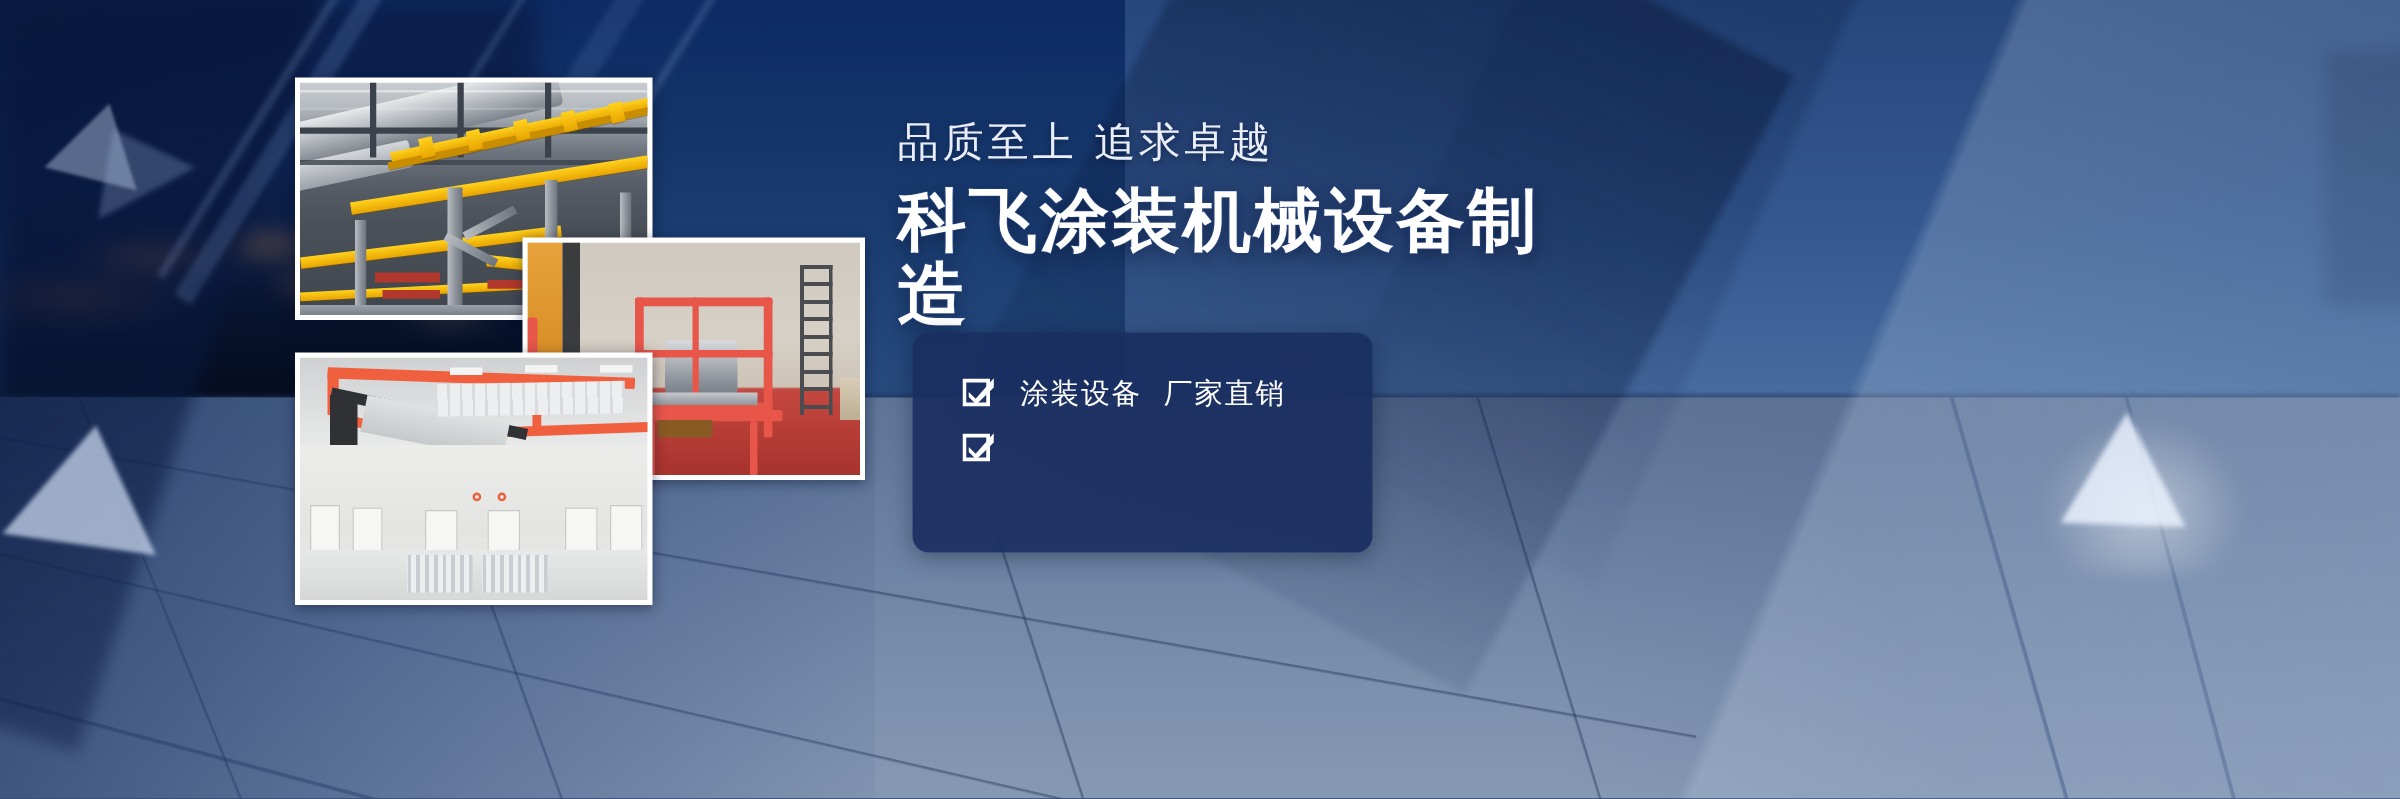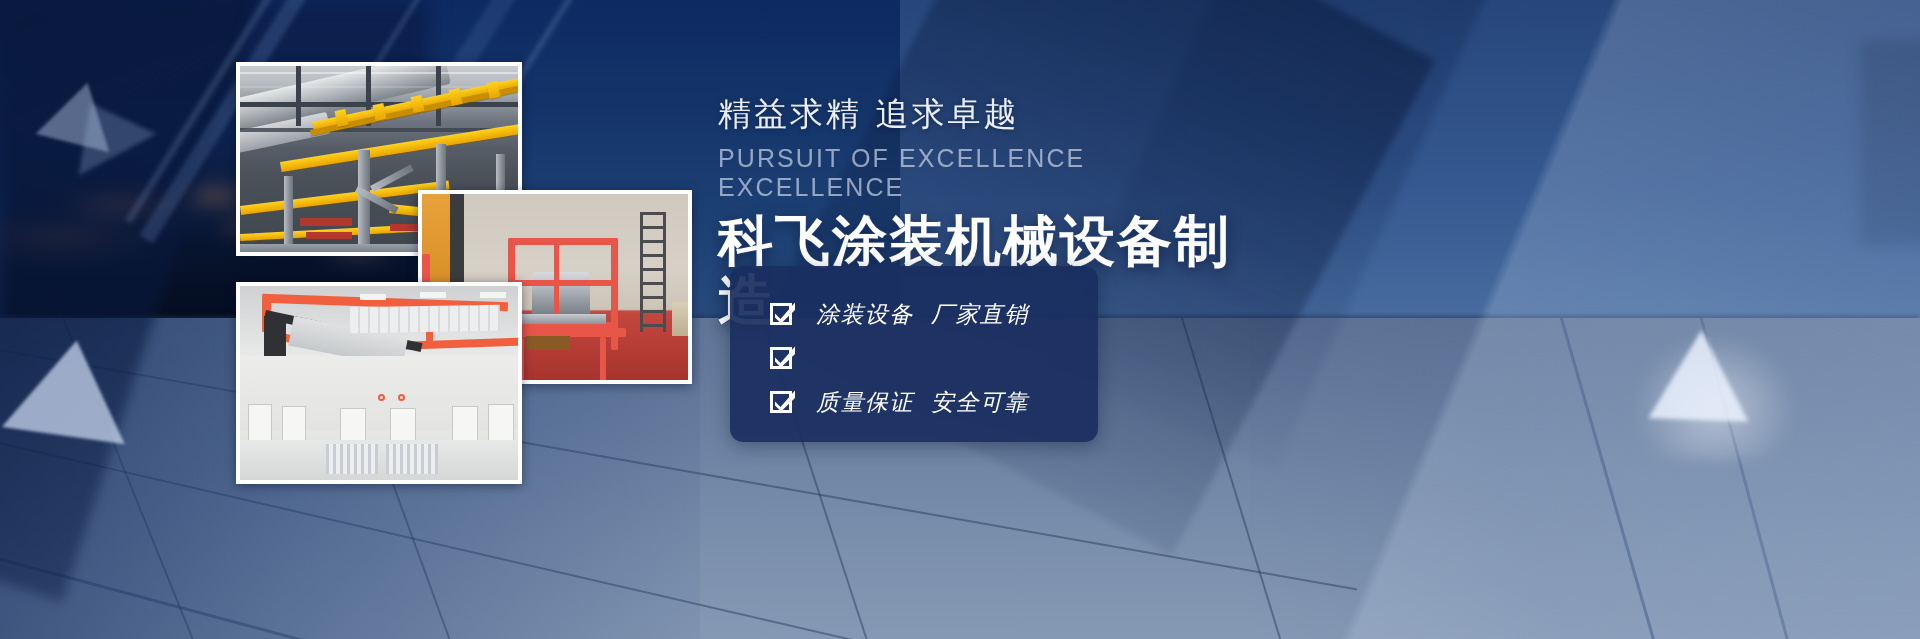--- a/index.html
+++ b/index.html
@@ -222,21 +222,21 @@
       0 4px 14px rgba(6,18,48,.6);
   }
 
   
   .card {
     position:absolute; left:730px; top:266px; width:368px; height:176px;
     background:rgba(26,46,96,.93); border-radius:13px;
     box-shadow:0 4px 18px rgba(4,14,40,.35);
   }
   .card-list { padding:26px 0 0 40px; }
-  .card-row { display:flex; align-items:center; height:44px;font-style:italic; }
+  .card-row { display:flex; align-items:center; height:44px; }
   .chk { width:28px; height:28px; position:relative; flex:0 0 28px; margin-right:18px; }
   .chk svg { display:block; }
   .card-label {
     font-size:23px; color:#ffffff; letter-spacing:1.4px; font-weight:400;
     font-family:"DejaVu Sans","Liberation Sans",sans-serif;
     white-space:pre;
   }
 </style>
 </head>
 <body>
@@ -387,22 +387,21 @@
         <div class="b-panel" style="left:248px; top:118px; width:26px; height:46px;"></div>
 
         <div style="position:absolute; left:0; bottom:0; width:100%; height:40px; background:linear-gradient(180deg,#e7e8e8,#d6d7d7);"></div>
         <div class="b-grate" style="left:86px;  bottom:6px;  width:52px; height:30px;"></div>
         <div class="b-grate" style="left:146px; bottom:6px;  width:52px; height:30px;"></div>
       </div>
     </div>
   </div>
 
   <div class="text-col">
-    <div class="tagline-cn">精益求精  追求卓越</div>
-    <div class="tagline-en">PURSUIT OF EXCELLENCE EXCELLENCE</div>
+    <div class="tagline-cn">品质至上  追求卓越</div>
     <div class="headline">科飞涂装机械设备制造</div>
   </div>
 
   <div class="card">
     <div class="card-list">
 
       <div class="card-row">
         <span class="chk">
           <svg width="28" height="28" viewBox="0 0 28 28">
             <rect x="1.5" y="4.5" width="19" height="19" fill="none" stroke="#ffffff" stroke-width="3"></rect>
@@ -414,26 +413,17 @@
 
       <div class="card-row">
         <span class="chk">
           <svg width="28" height="28" viewBox="0 0 28 28">
             <rect x="1.5" y="4.5" width="19" height="19" fill="none" stroke="#ffffff" stroke-width="3"></rect>
             <path d="M5 13.5 L10.5 19 L25 2.5 L25 10 L11 23.5 L5 17.5 Z" fill="#ffffff"></path>
           </svg>
         </span>
       </div>
 
-      <div class="card-row">
-        <span class="chk">
-          <svg width="28" height="28" viewBox="0 0 28 28">
-            <rect x="1.5" y="4.5" width="19" height="19" fill="none" stroke="#ffffff" stroke-width="3"></rect>
-            <path d="M5 13.5 L10.5 19 L25 2.5 L25 10 L11 23.5 L5 17.5 Z" fill="#ffffff"></path>
-          </svg>
-        </span>
-        <span class="card-label">质量保证  安全可靠</span>
-      </div>
 
     </div>
   </div>
 
 </div>
 
 </body></html>

